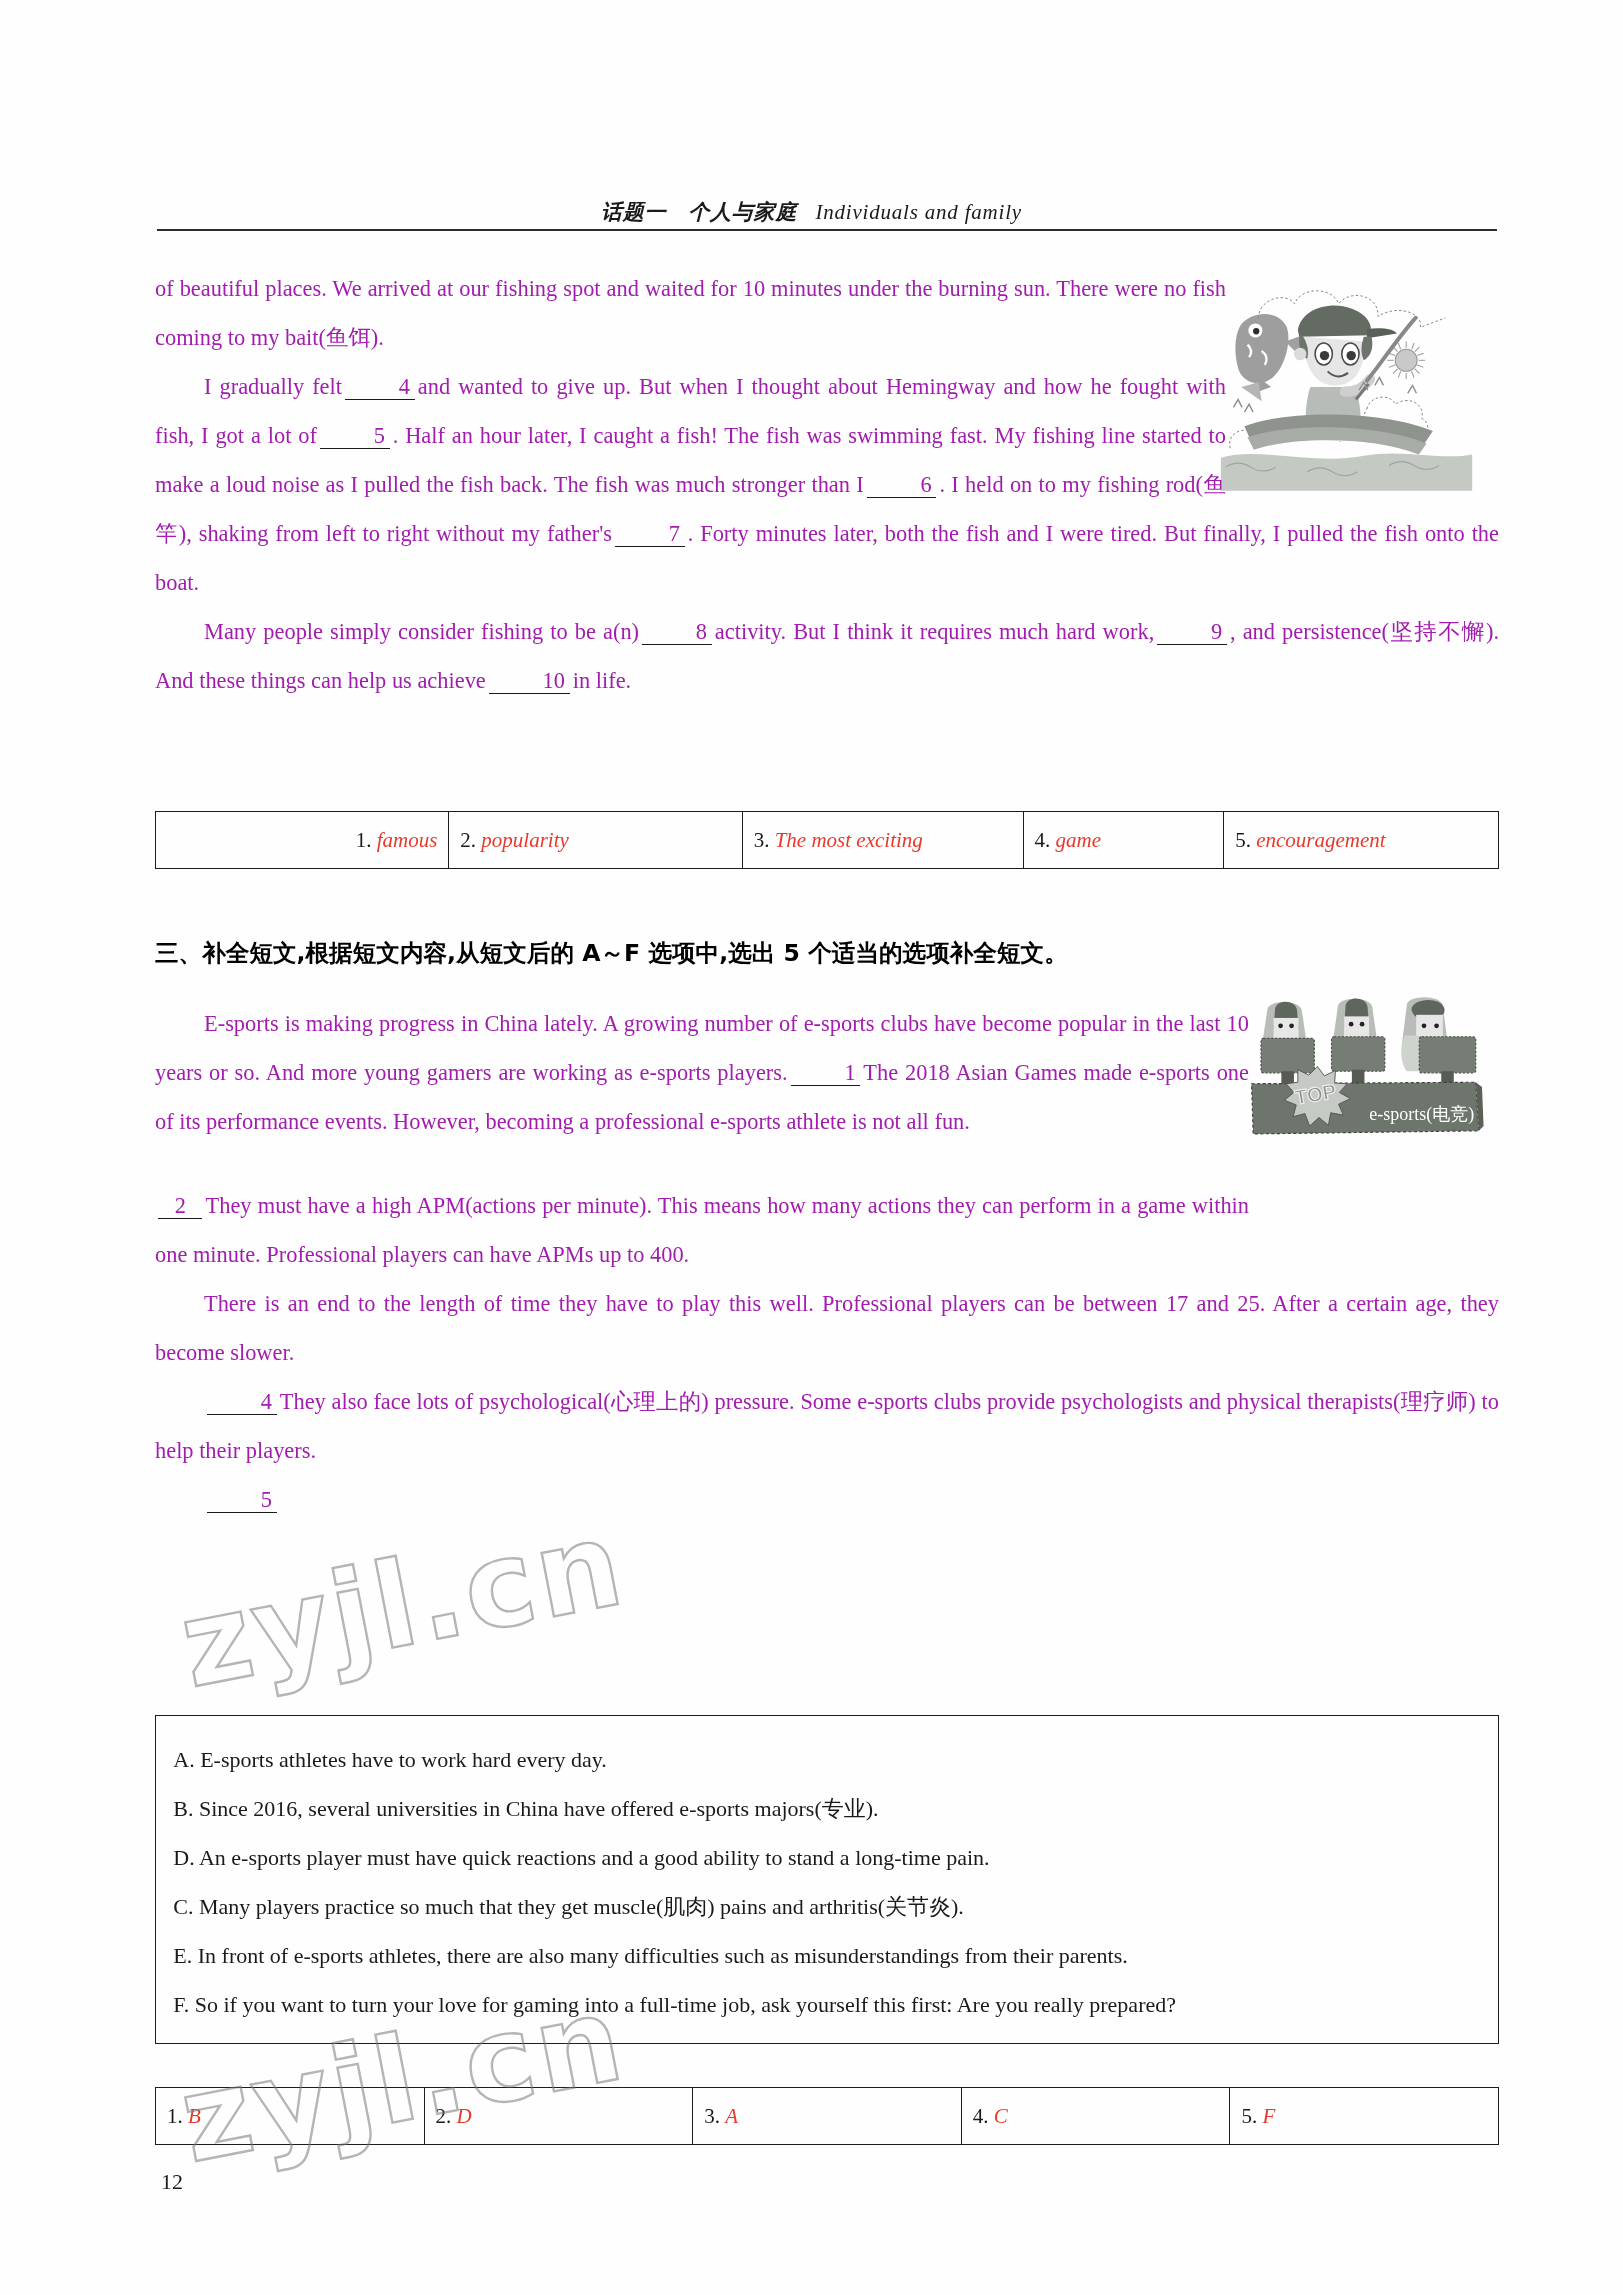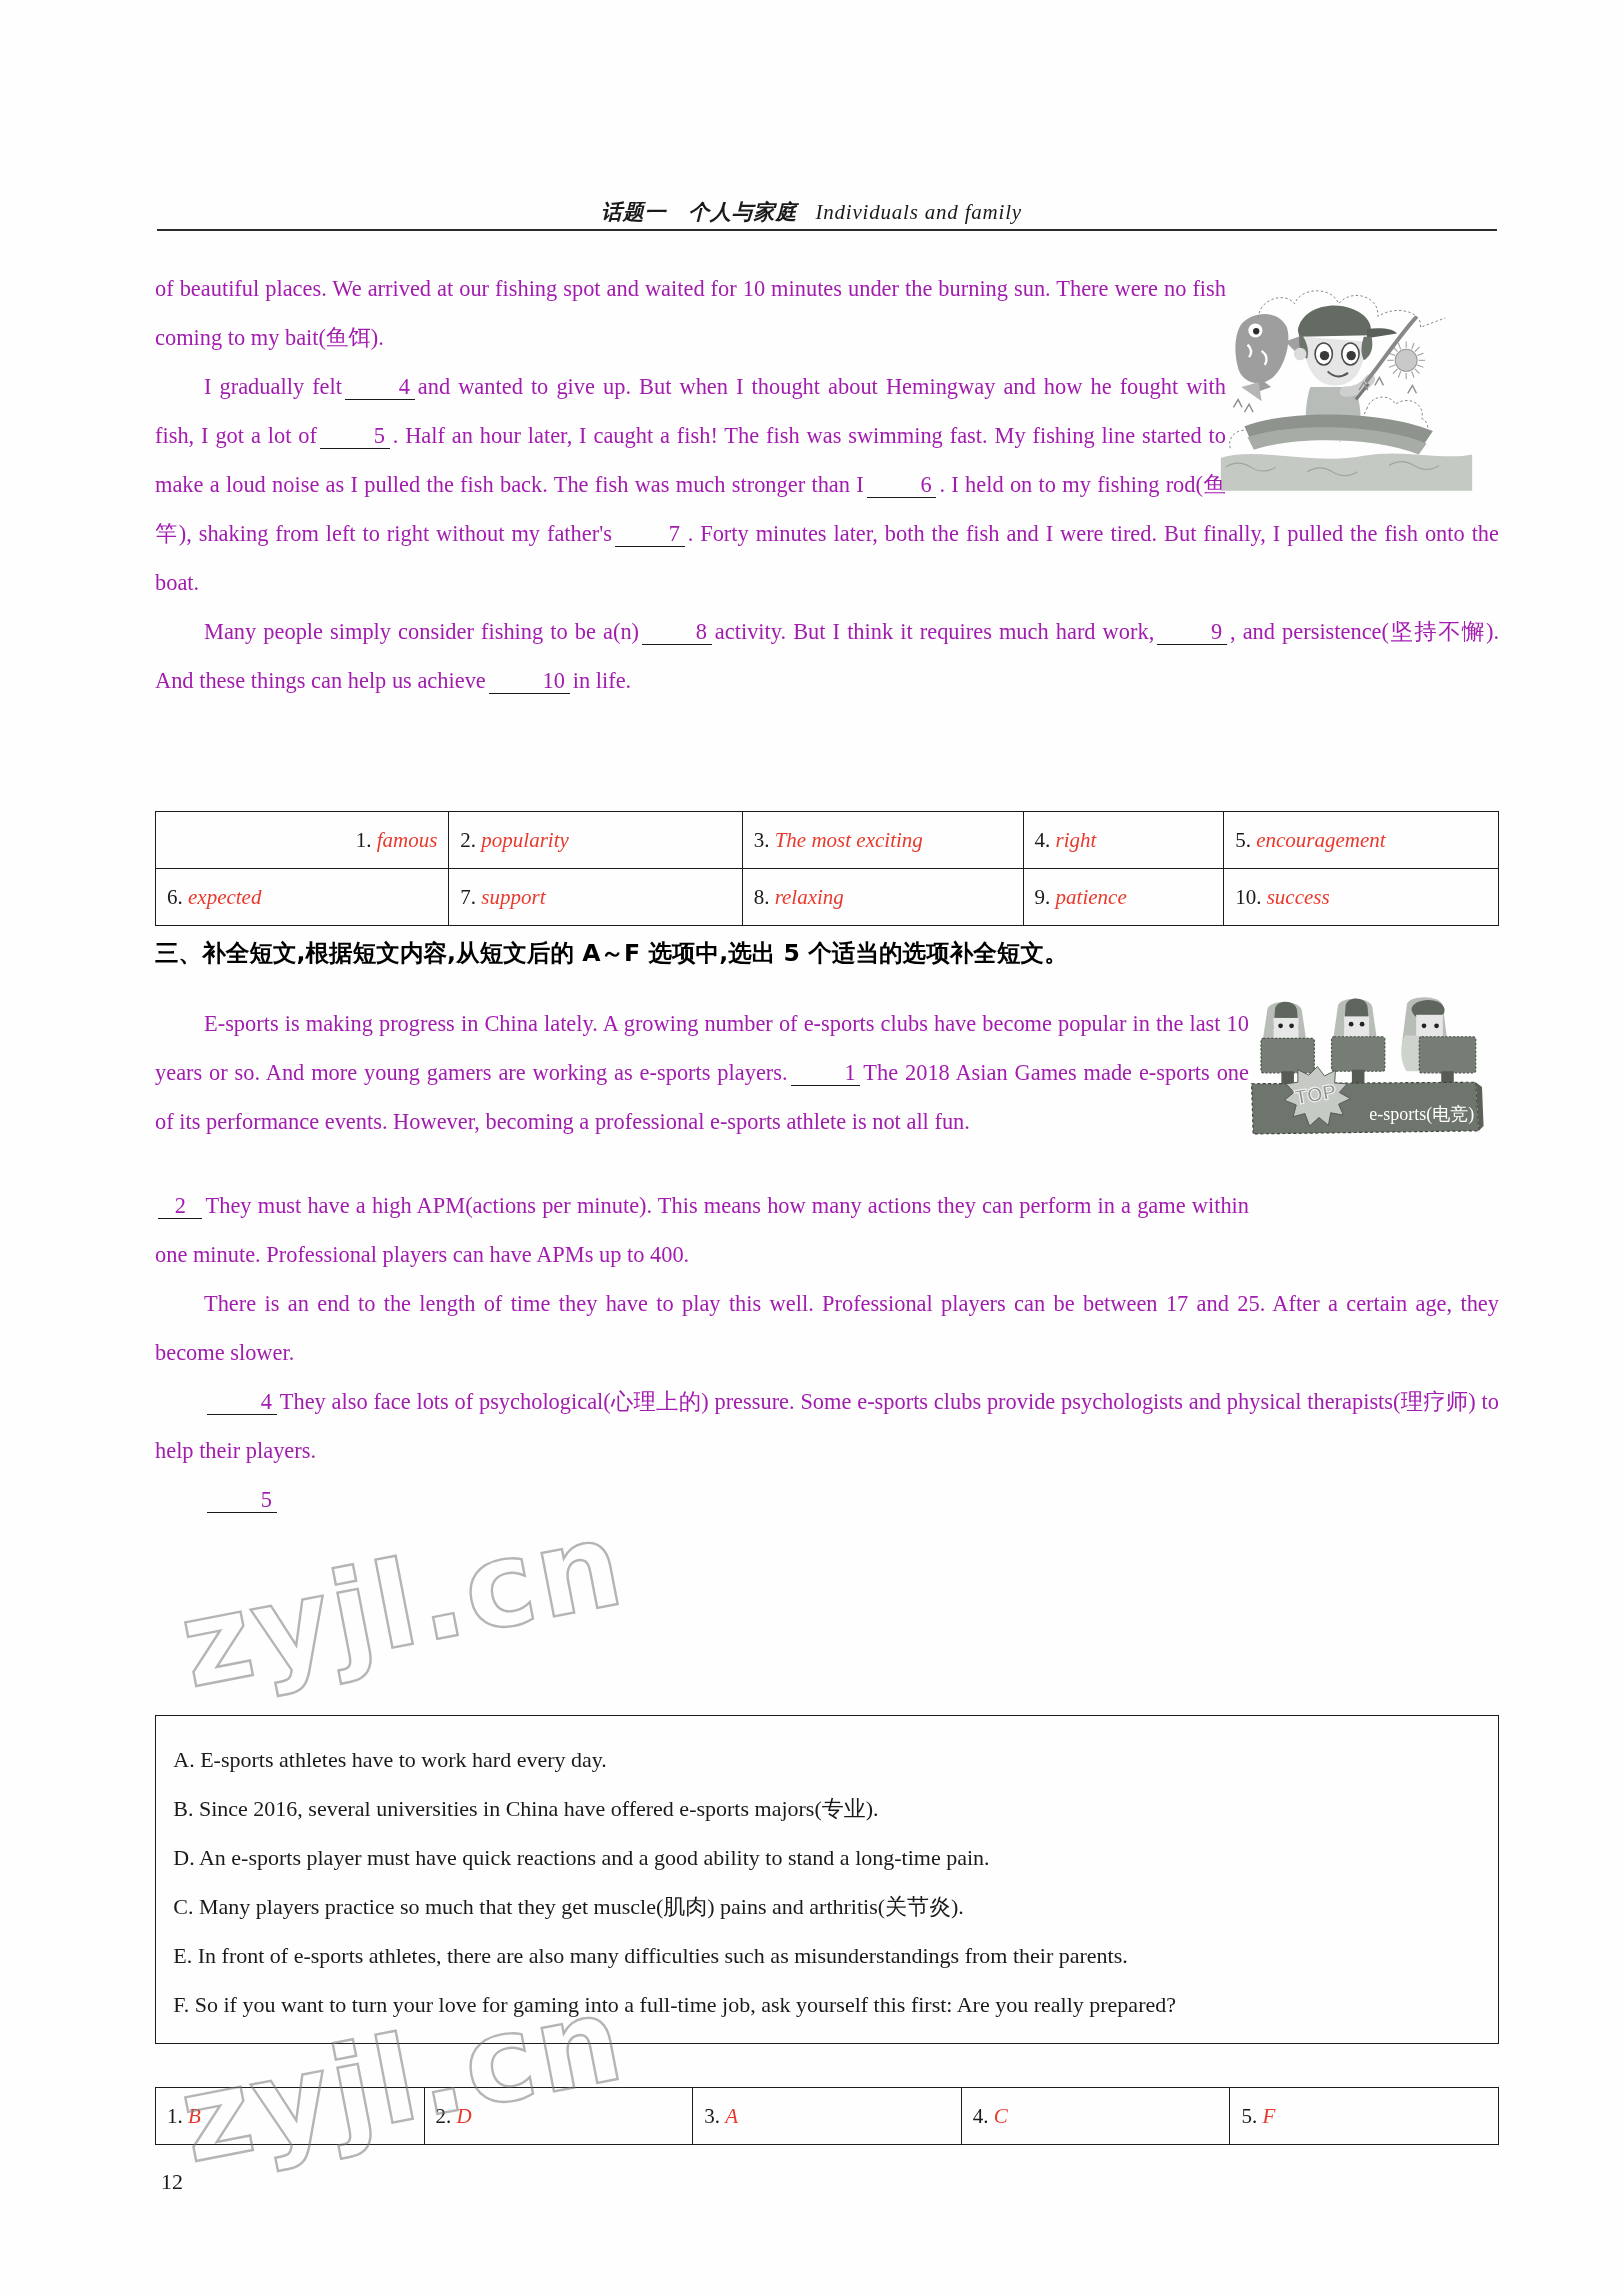--- a/index.html
+++ b/index.html
@@ -301,29 +301,22 @@
     </p>
   </div>
 
   <div class="ansgrid-wrap" style="top:811px;">
     <table class="ansgrid">
       <tbody>
           <tr>
         <td style="width:22%;text-align:right;"><span>1.</span> <span class="ans">famous</span></td>
         <td style="width:22%;"><span>2.</span> <span class="ans">popularity</span></td>
         <td style="width:21%;"><span>3.</span> <span class="ans">The most exciting</span></td>
-        <td style="width:14.5%;"><span>4.</span> <span class="ans">right</span></td>
+        <td style="width:14.5%;"><span>4.</span> <span class="ans">game</span></td>
         <td style="width:20.5%;"><span>5.</span> <span class="ans">encouragement</span></td>
-      </tr>
-      <tr>
-        <td><span>6.</span> <span class="ans">expected</span></td>
-        <td><span>7.</span> <span class="ans">support</span></td>
-        <td><span>8.</span> <span class="ans">relaxing</span></td>
-        <td><span>9.</span> <span class="ans">patience</span></td>
-        <td><span>10.</span> <span class="ans">success</span></td>
       </tr>
     </tbody>
       </table>
   </div>
 
   <div class="cn-heading" style="top:937px;">三、补全短文,根据短文内容,从短文后的 A～F 选项中,选出 5 个适当的选项补全短文。</div>
 
   <div class="fig" style="left:1250px; top:996px;">
     <svg width="243" height="192" viewBox="0 0 310 245" aria-hidden="true">
 

